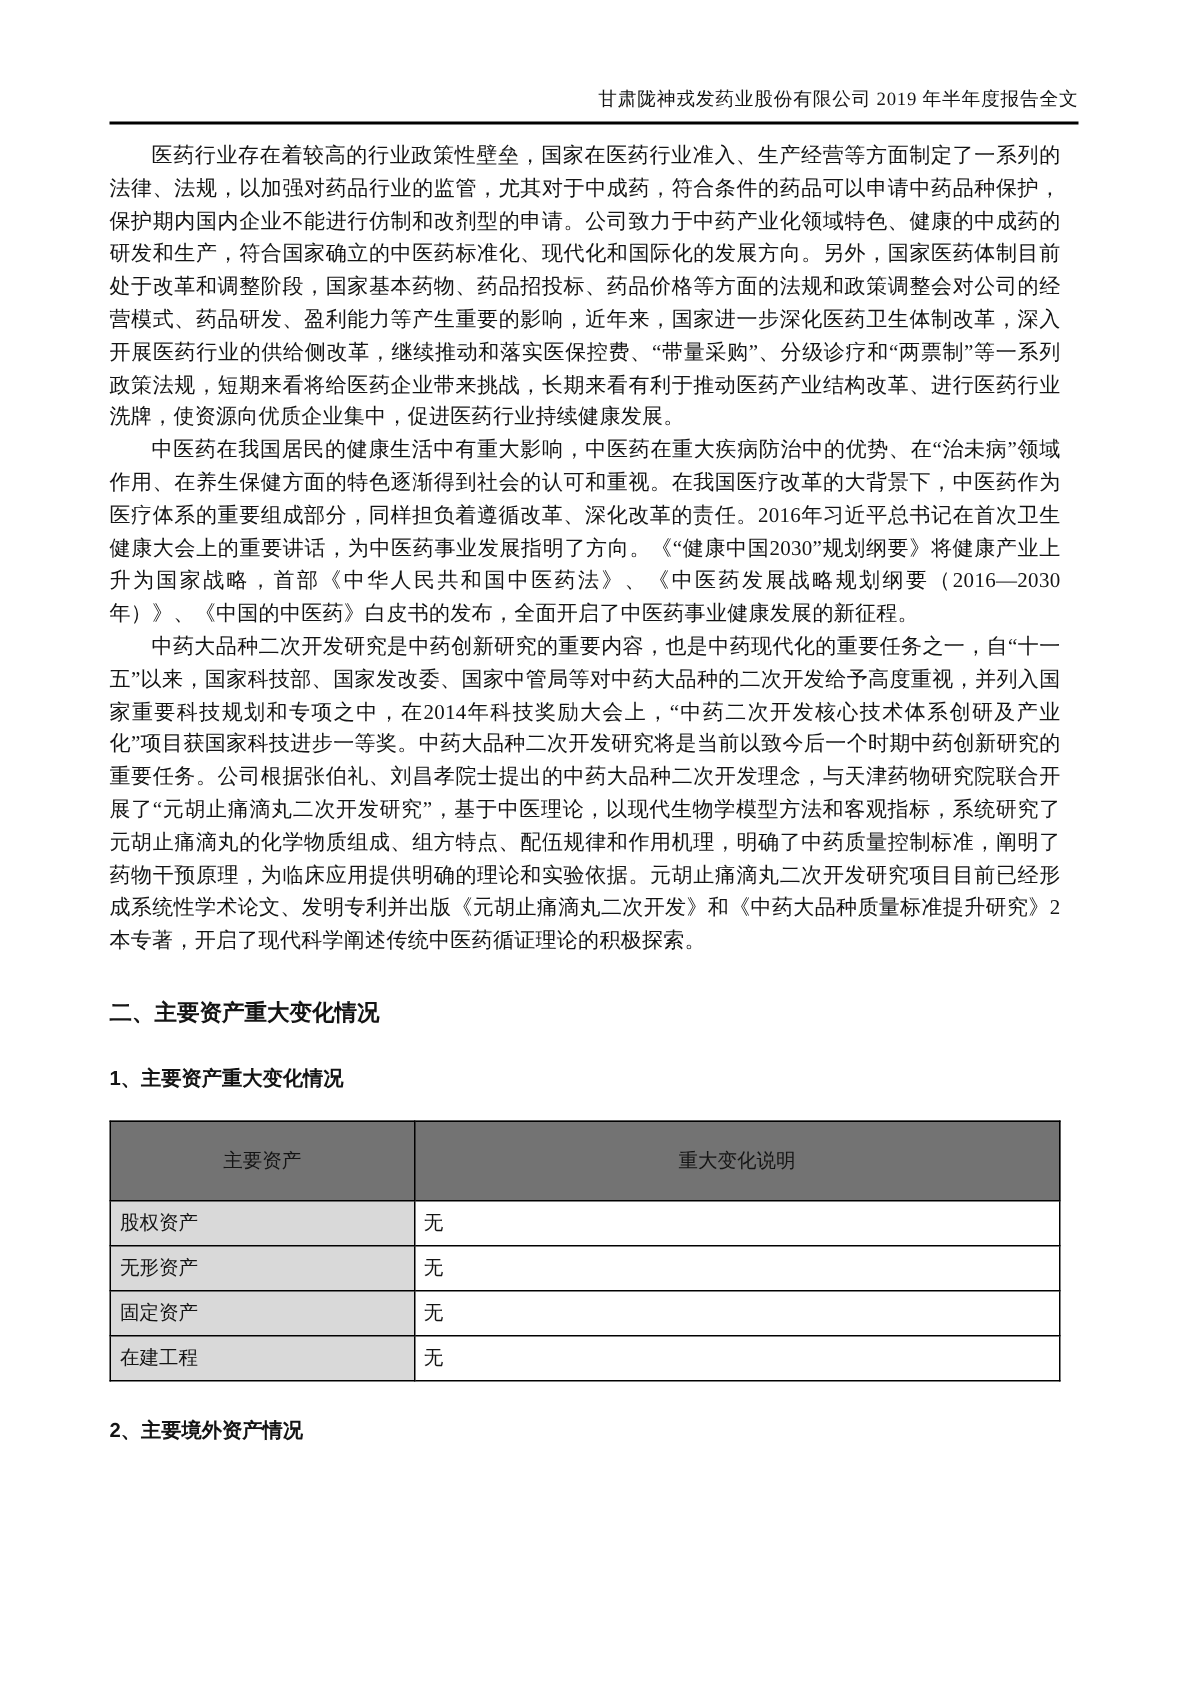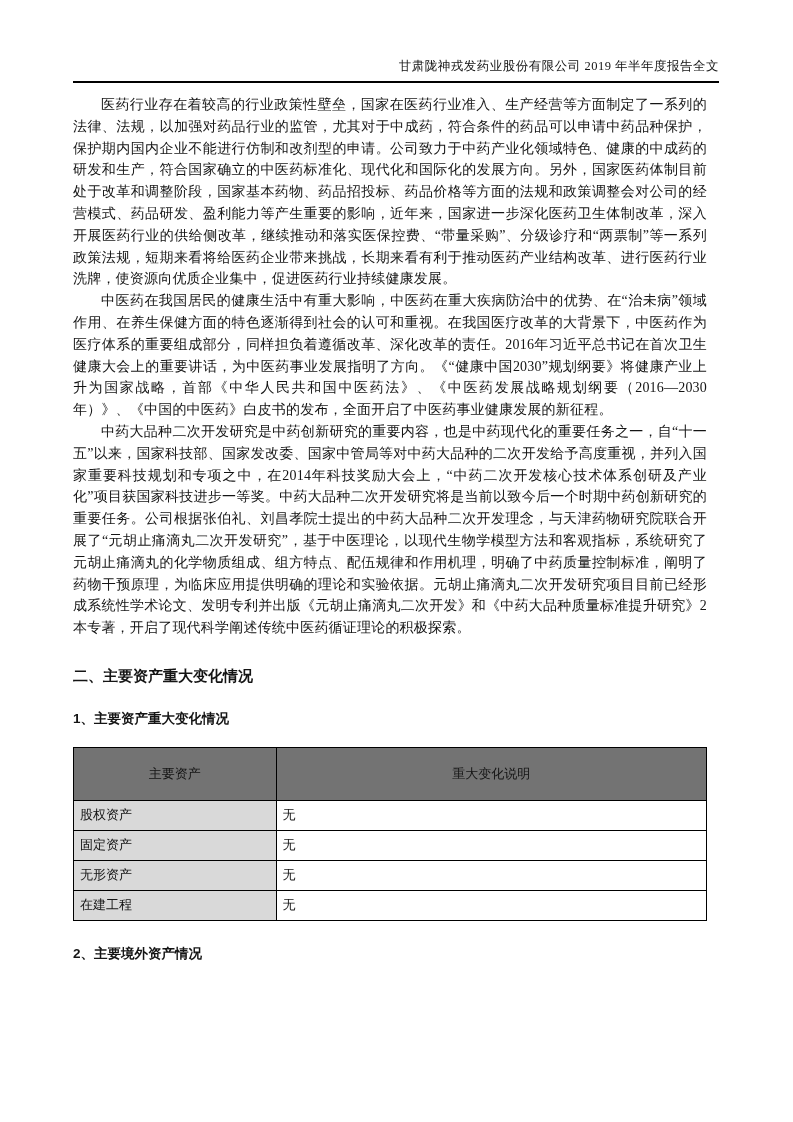--- a/index.html
+++ b/index.html
@@ -109,25 +109,25 @@
           <th>主要资产</th>
           <th>重大变化说明</th>
         </tr>
       </thead>
       <tbody>
         <tr>
           <td class="col-asset">股权资产</td>
           <td>无</td>
         </tr>
         <tr>
-          <td class="col-asset">固定资产</td>
+          <td class="col-asset">无形资产</td>
           <td>无</td>
         </tr>
         <tr>
-          <td class="col-asset">无形资产</td>
+          <td class="col-asset">固定资产</td>
           <td>无</td>
         </tr>
         <tr>
           <td class="col-asset">在建工程</td>
           <td>无</td>
         </tr>
       </tbody>
     </table>
 
     <h3 class="sub-heading">2、主要境外资产情况</h3>

